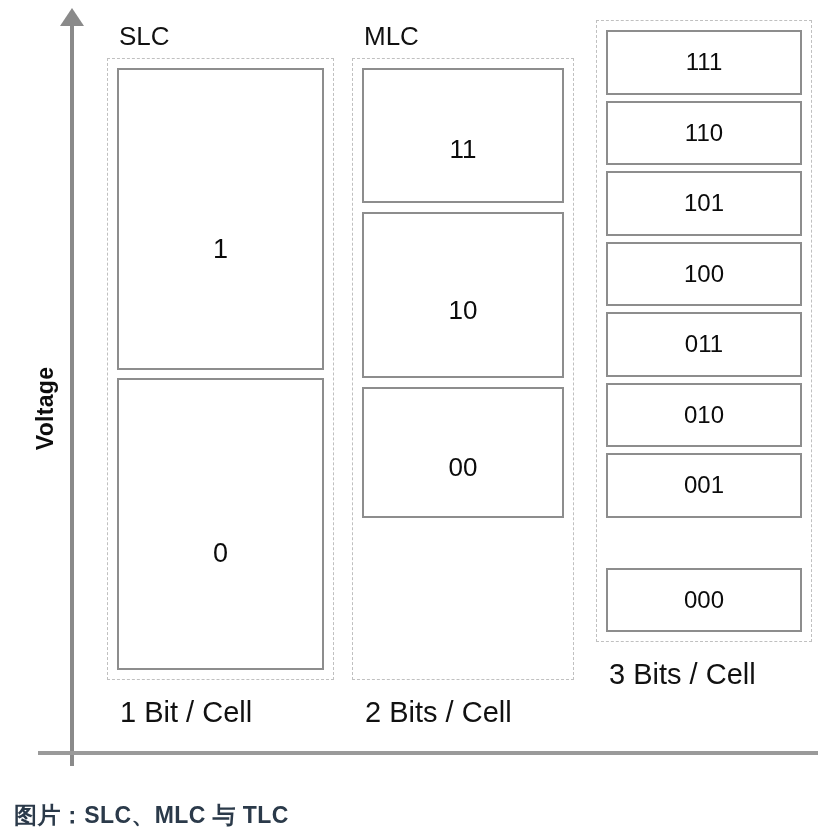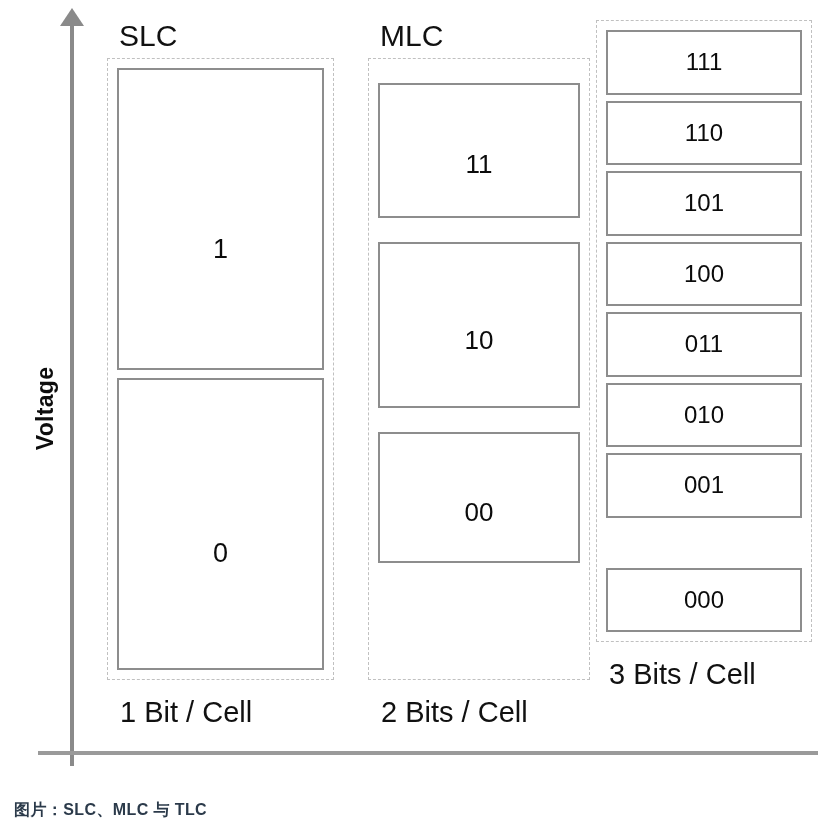--- a/index.html
+++ b/index.html
@@ -57,21 +57,21 @@
     color: #0d0d0d;
     white-space: nowrap;
   }
 
   
   .column {
     position: absolute;
     top: 20px;
   }
   .col-header {
-    font-size: 30px;
+    font-size: 26px;
     font-weight: normal;
     color: #111111;
     line-height: 32px;
     padding-left: 12px;
     height: 38px;
   }
   .col-box {
     box-sizing: border-box;
     border: 1px dashed #c0c0c0;
     padding: 9px;
@@ -97,40 +97,40 @@
   }
 
   
   #column-slc { left: 107px; }
   #column-slc .col-box { width: 227px; height: 622px; }
   #column-slc .cell { font-size: 27px; }
   #column-slc .cell-0 { height: 303px; margin-bottom: 8px; padding-top: 62px; }
   #column-slc .cell-1 { height: 293px; padding-top: 60px; }
 
   
-  #column-mlc { left: 368px; }
+  #column-mlc { left: 352px; }
   #column-mlc .col-box { width: 222px; height: 622px; }
-  #column-mlc .cell { font-size: 26px; margin-top: 15px; }
+  #column-mlc .cell { font-size: 26px; }
   #column-mlc .cell-0 { height: 135px; margin-bottom: 9px; padding-top: 28px; }
   #column-mlc .cell-1 { height: 166px; margin-bottom: 9px; padding-top: 30px; }
   #column-mlc .cell-2 { height: 144px; margin-bottom: 9px; padding-top: 30px; }
   #column-mlc .cell-3 { height: 131px; padding-top: 30px; }
 
   
   #column-tlc { left: 596px; }
   #column-tlc .col-box { width: 216px; height: 622px; }
   #column-tlc .cell { font-size: 24px; height: 69px; margin-bottom: 6px; }
   #column-tlc .cell-7 { margin-bottom: 0; margin-top: 44px; }
 
   
   #caption {
     position: absolute;
     left: 14px;
     top: 800px;
-    font-size: 16px;
+    font-size: 23px;
     font-weight: bold;
     color: #2b3a4a;
     letter-spacing: 0.4px;
     white-space: nowrap;
   }
 </style>
 </head>
 <body>
 
 <div id="y-axis-arrow"></div>

